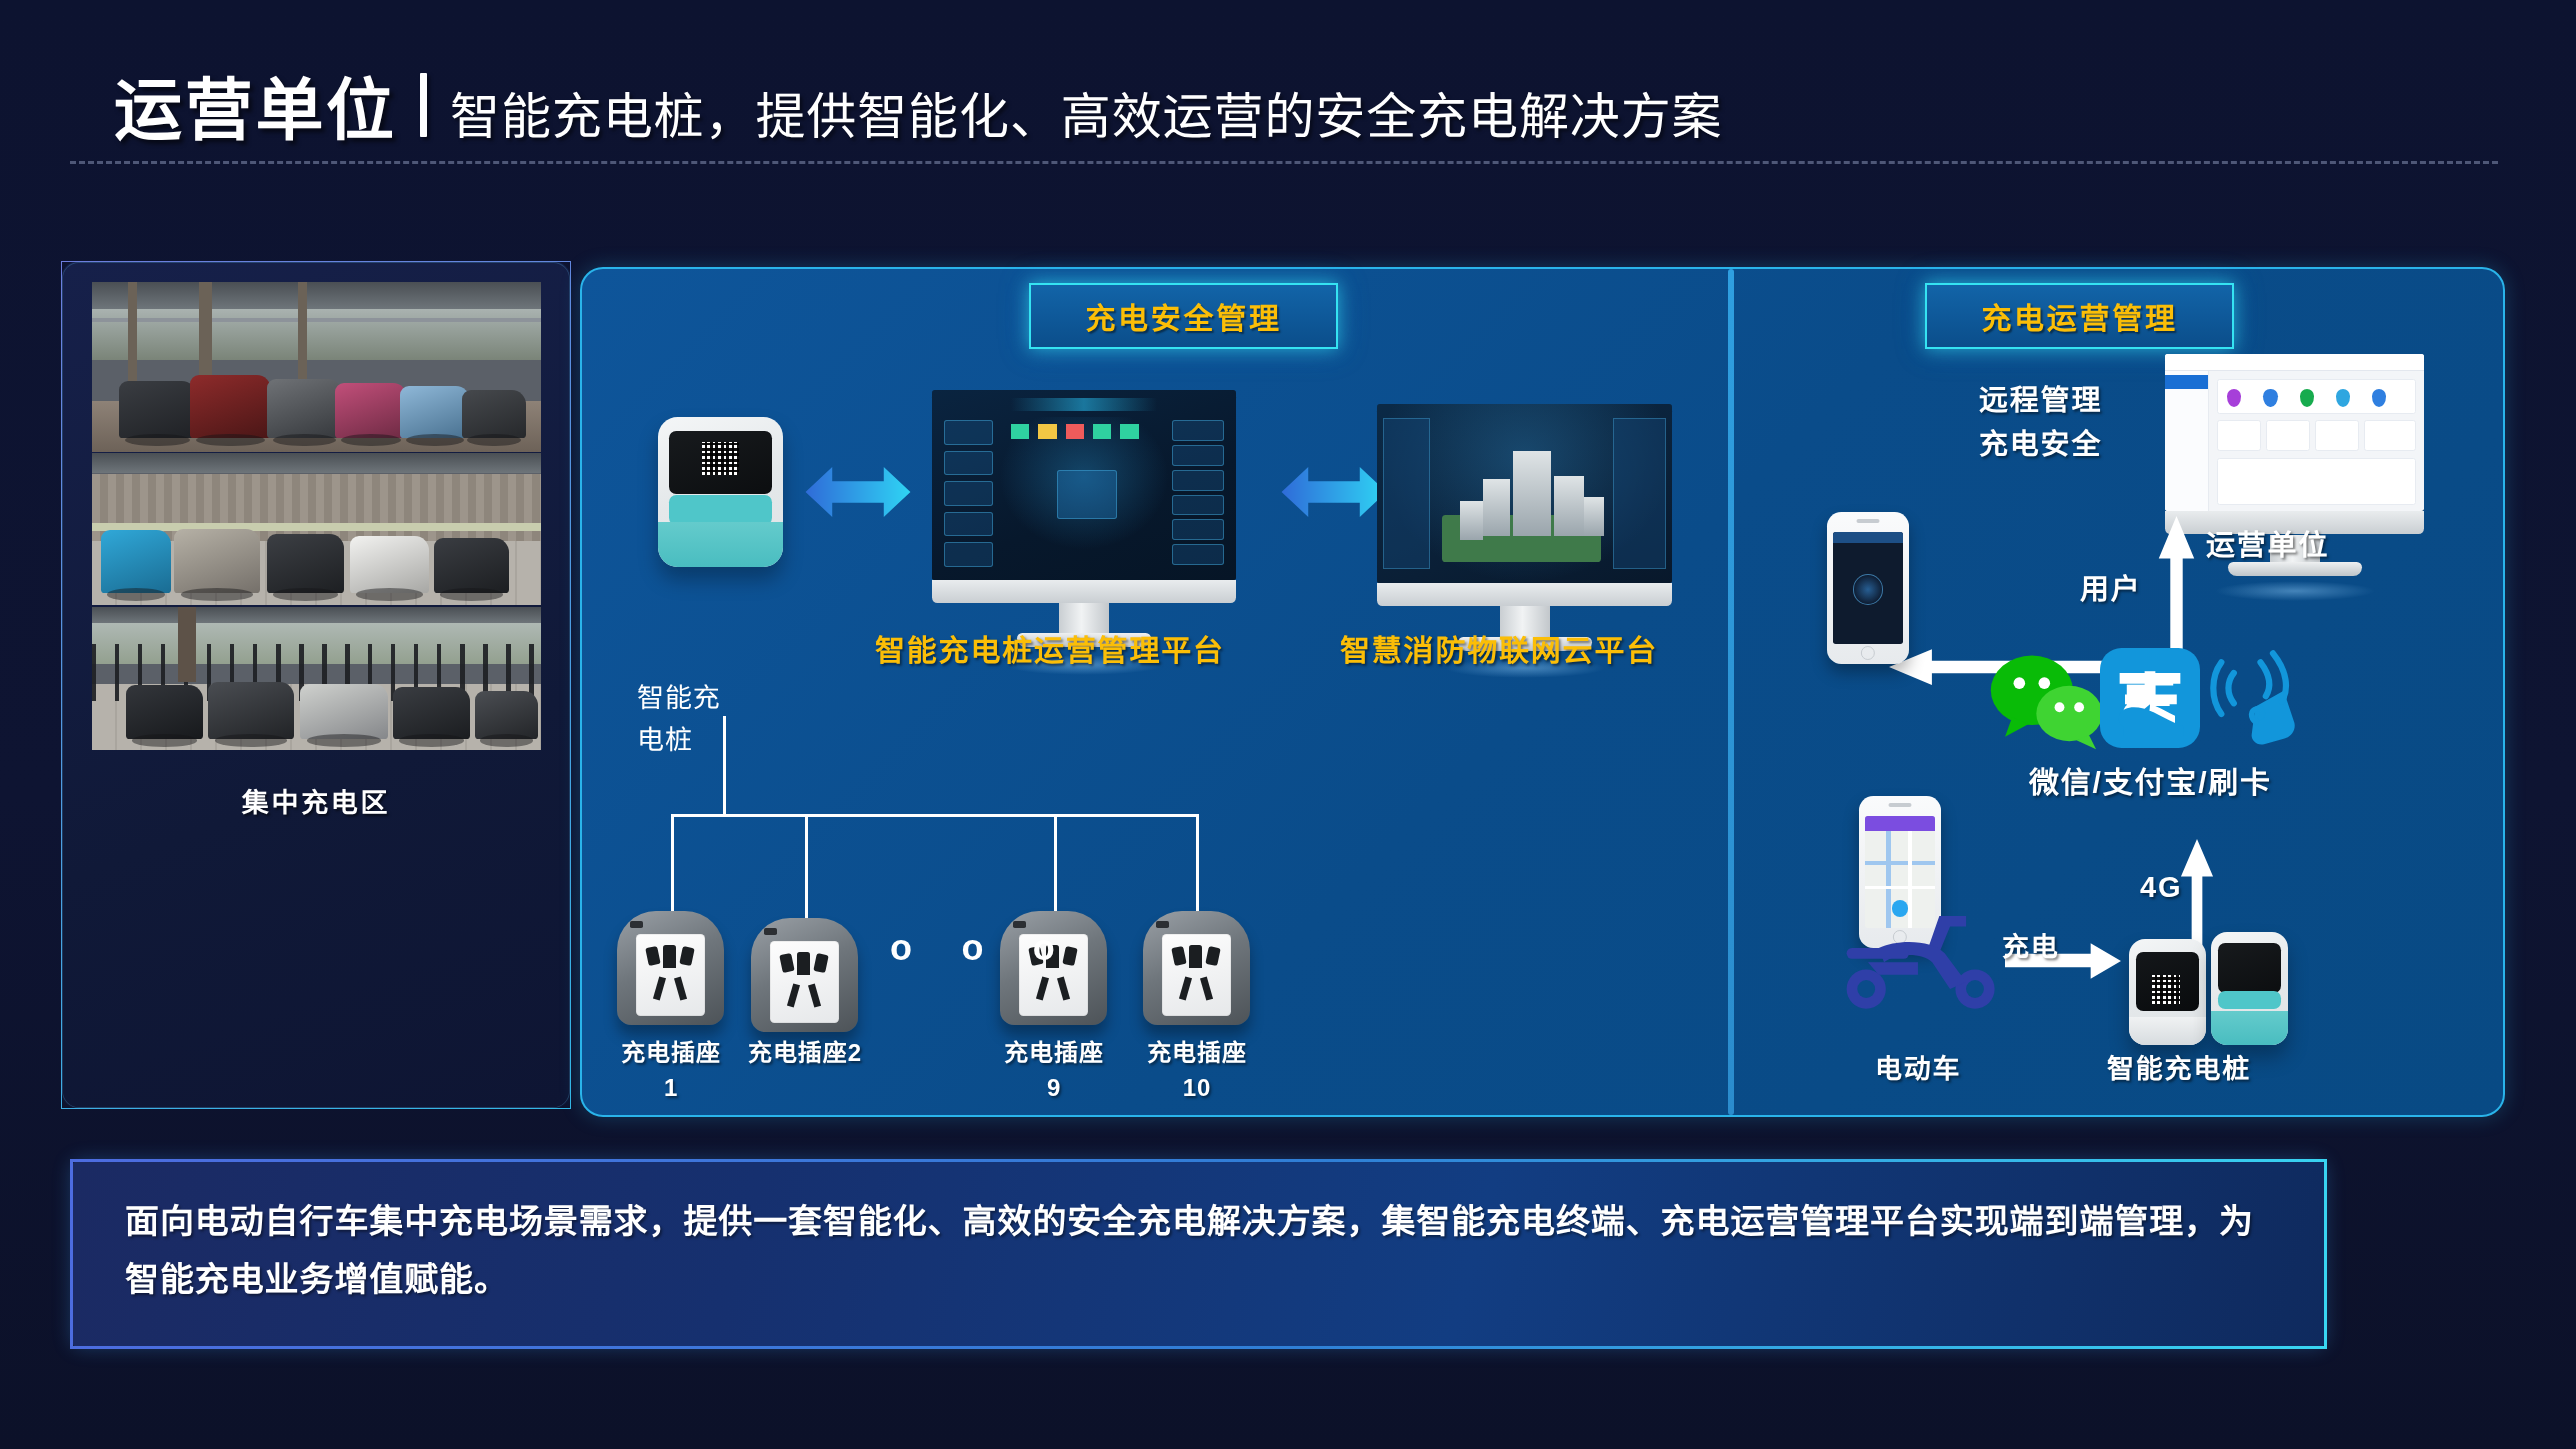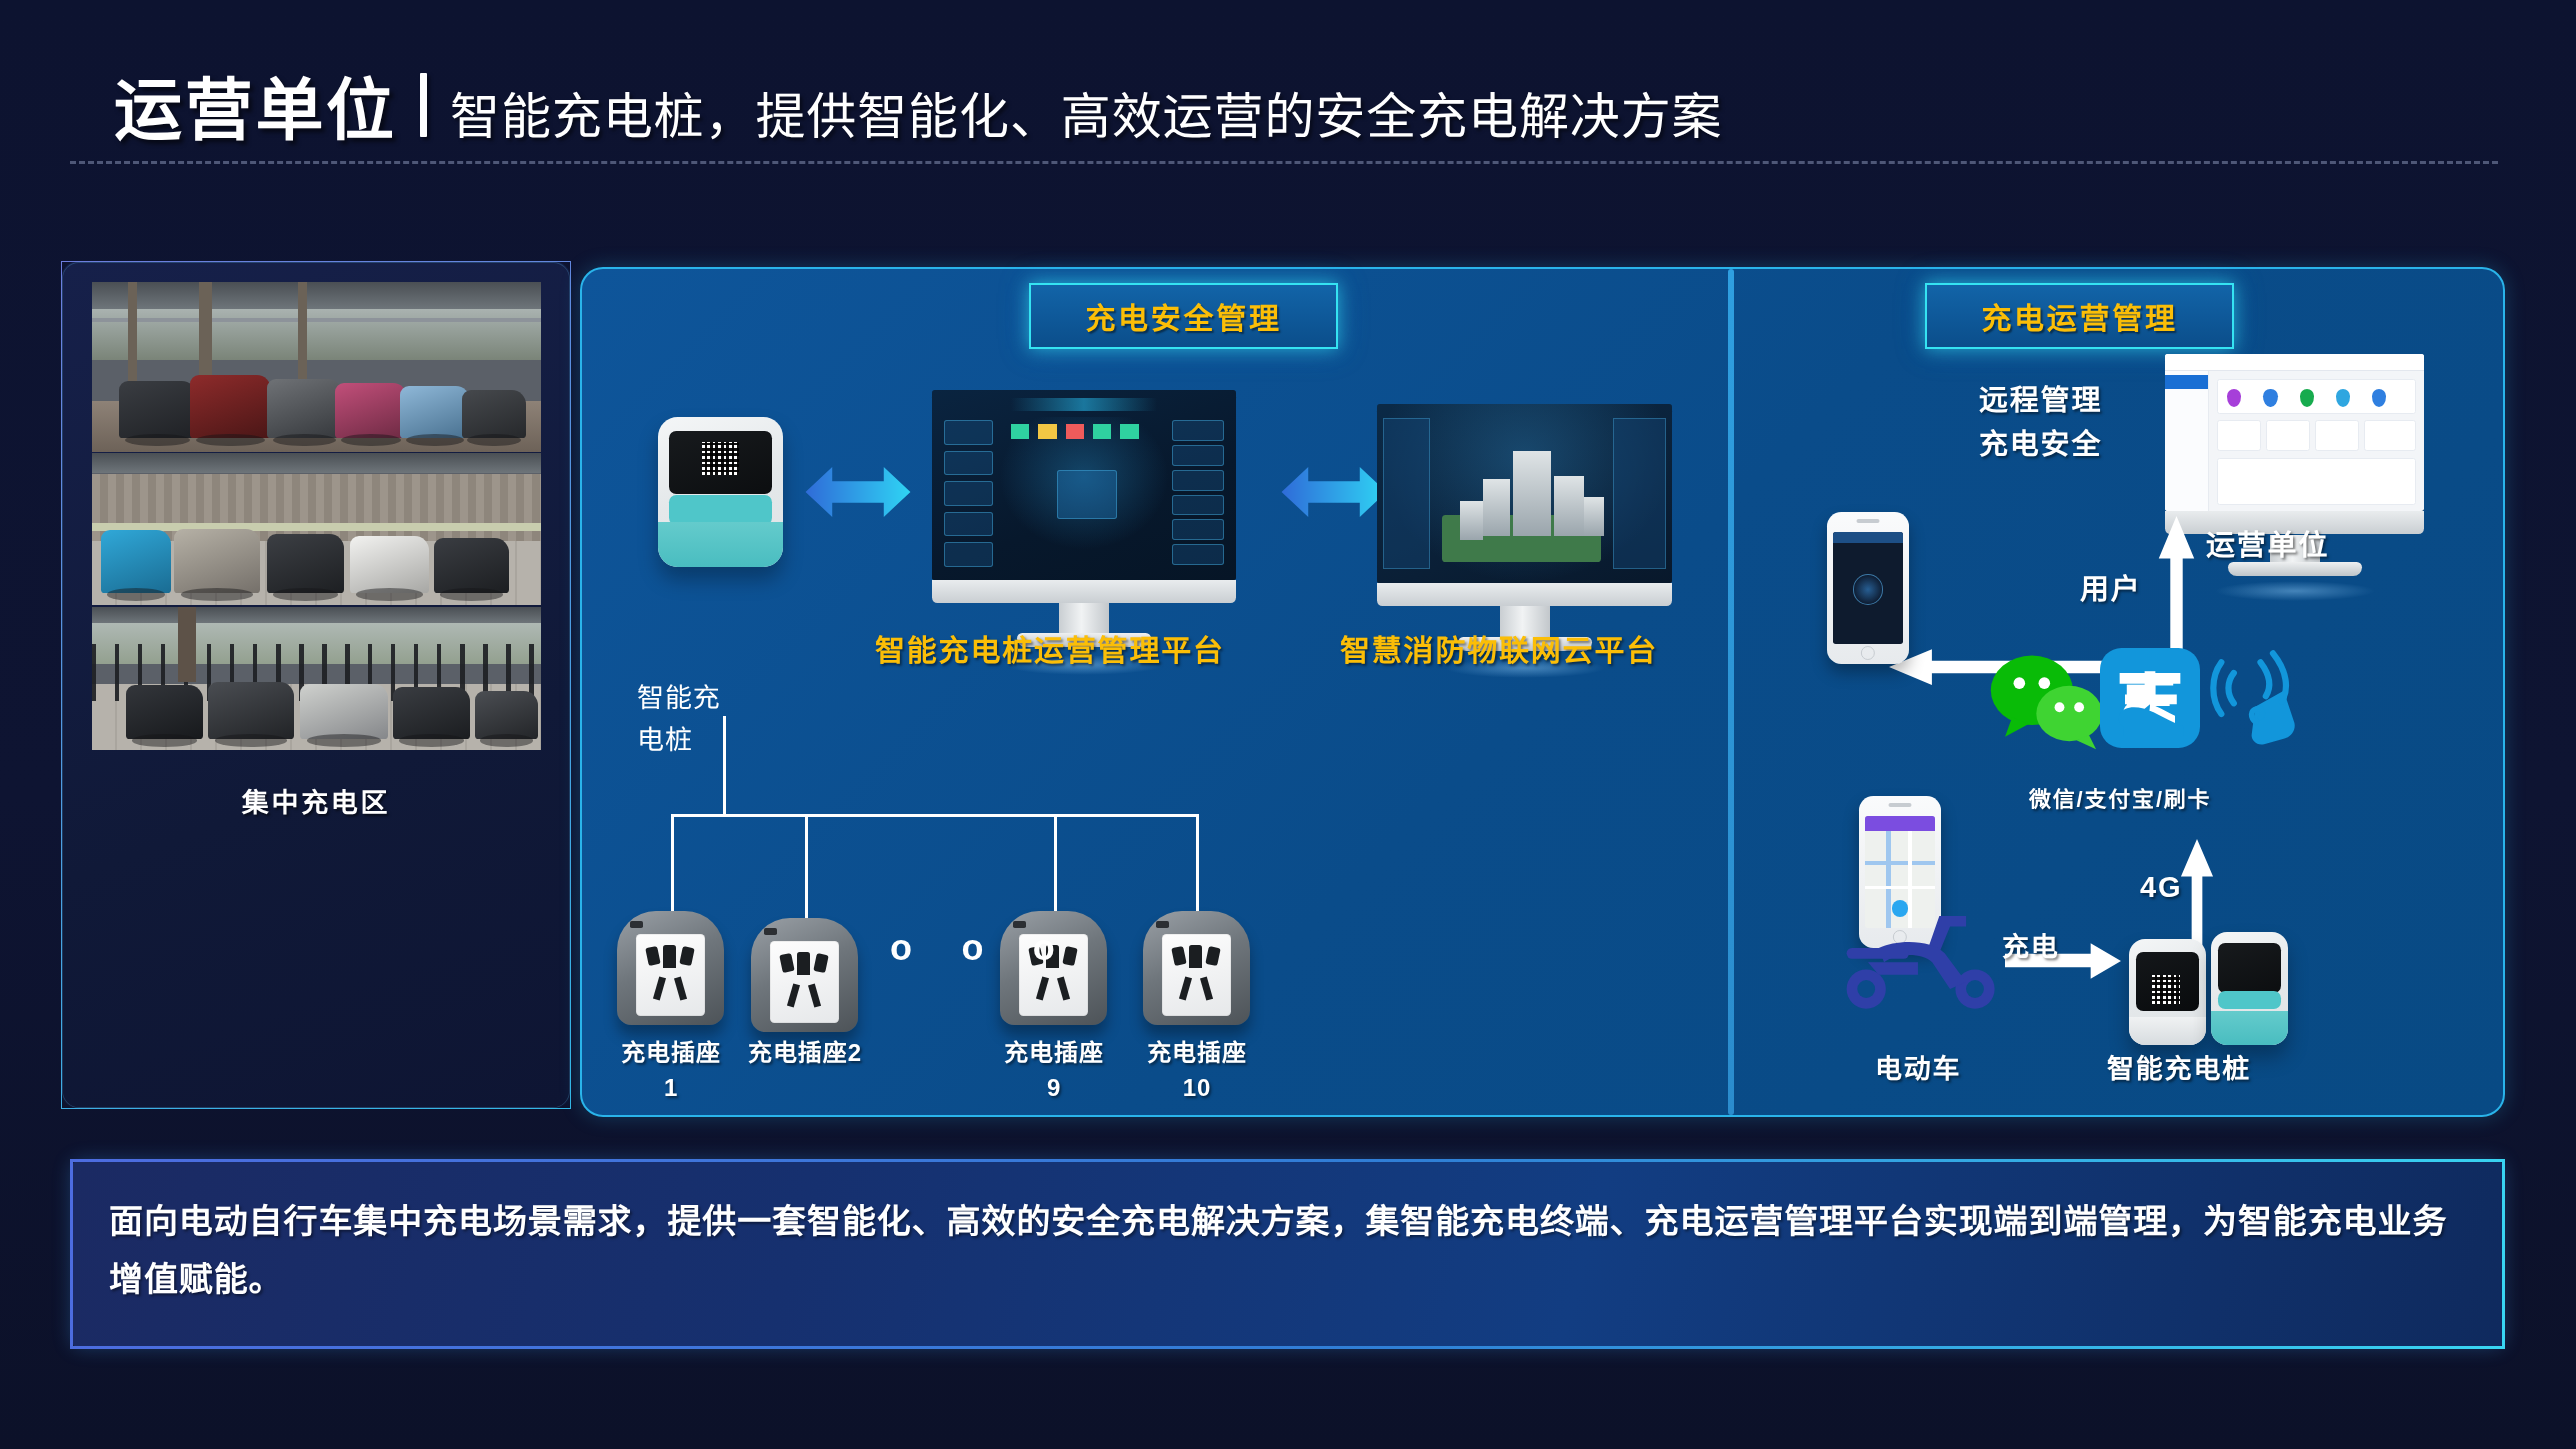--- a/index.html
+++ b/index.html
@@ -254,21 +254,21 @@
   }
 
   
   .r-text {
     position: absolute; color: #fff; font-weight: 700; letter-spacing: 1.8px;
     text-shadow: 1.8px 1.8px 2.7px rgba(0,0,0,.5); white-space: nowrap;
   }
   #remote-mgmt { left: 1979px; top: 379px; font-size: 29px; line-height: 1.5; text-align: center; }
   #ops-unit   { left: 2206px; top: 521px; font-size: 29px; }
   #user-label { left: 2041px; top: 565px; font-size: 29px; margin-left: 39px; }
-  #pay-label  { left: 2029px; top: 781px; font-size: 22px; text-align: right; }
+  #pay-label  { left: 2029px; top: 758px; font-size: 30px; text-align: right; }
   #ev-label   { left: 1875px; top: 1047px; font-size: 27px; }
   #pile-label { left: 2107px; top: 1047px; font-size: 27px; }
   #charge-label { left: 2002px; top: 925px; font-size: 27px; }
   #g4-label   { left: 2140px; top: 871px; font-size: 29px; }
 
   .phone {
     position: absolute; border-radius: 14.3px;
     background: linear-gradient(180deg,#fafbfc,#e7eaed);
     box-shadow: 0 9px 16px rgba(0,0,0,.3);
     padding: 19.7px 6.3px;
@@ -290,27 +290,27 @@
   .app-map .rd2{ position:absolute; background:#ffffff; }
   .app-map .fab{ position:absolute; left:38%; bottom:10%; width:24%; aspect-ratio:1;
                  border-radius:50%; background:#2aa7f0; }
 
   .scooter { position: absolute; color: #2f3fa8; }
 
   .wechat-icon, .alipay-icon, .card-icon { position: absolute; }
 
   
   #banner {
-    position: absolute; left: 70px; top: 1159px; width: 2435px; height: 190px;
+    position: absolute; left: 70px; top: 1159px; width: 2257px; height: 190px;
     border-radius: 12.5px;
     background: linear-gradient(105deg,#1b2a63 0%,#16306f 30%,#123d82 62%,#0f2a5e 100%);
     border: 3.6px solid;
     border-image: linear-gradient(100deg,#4d6ce0 0%,#2f7fd6 55%,#39d6f2 100%) 1;
     box-shadow: 0 0 18px rgba(60,150,230,.28);
-    padding: 30px 36px;
+    padding: 30px 52px;
   }
   #banner p {
     color: #fff; font-size: 34px; font-weight: 700; line-height: 1.72;
     letter-spacing: 0.9px; text-shadow: 1.8px 1.8px 2.7px rgba(0,0,0,.45);
   }
 </style>
 </head>
 <body>
 
 <div id="stage">

